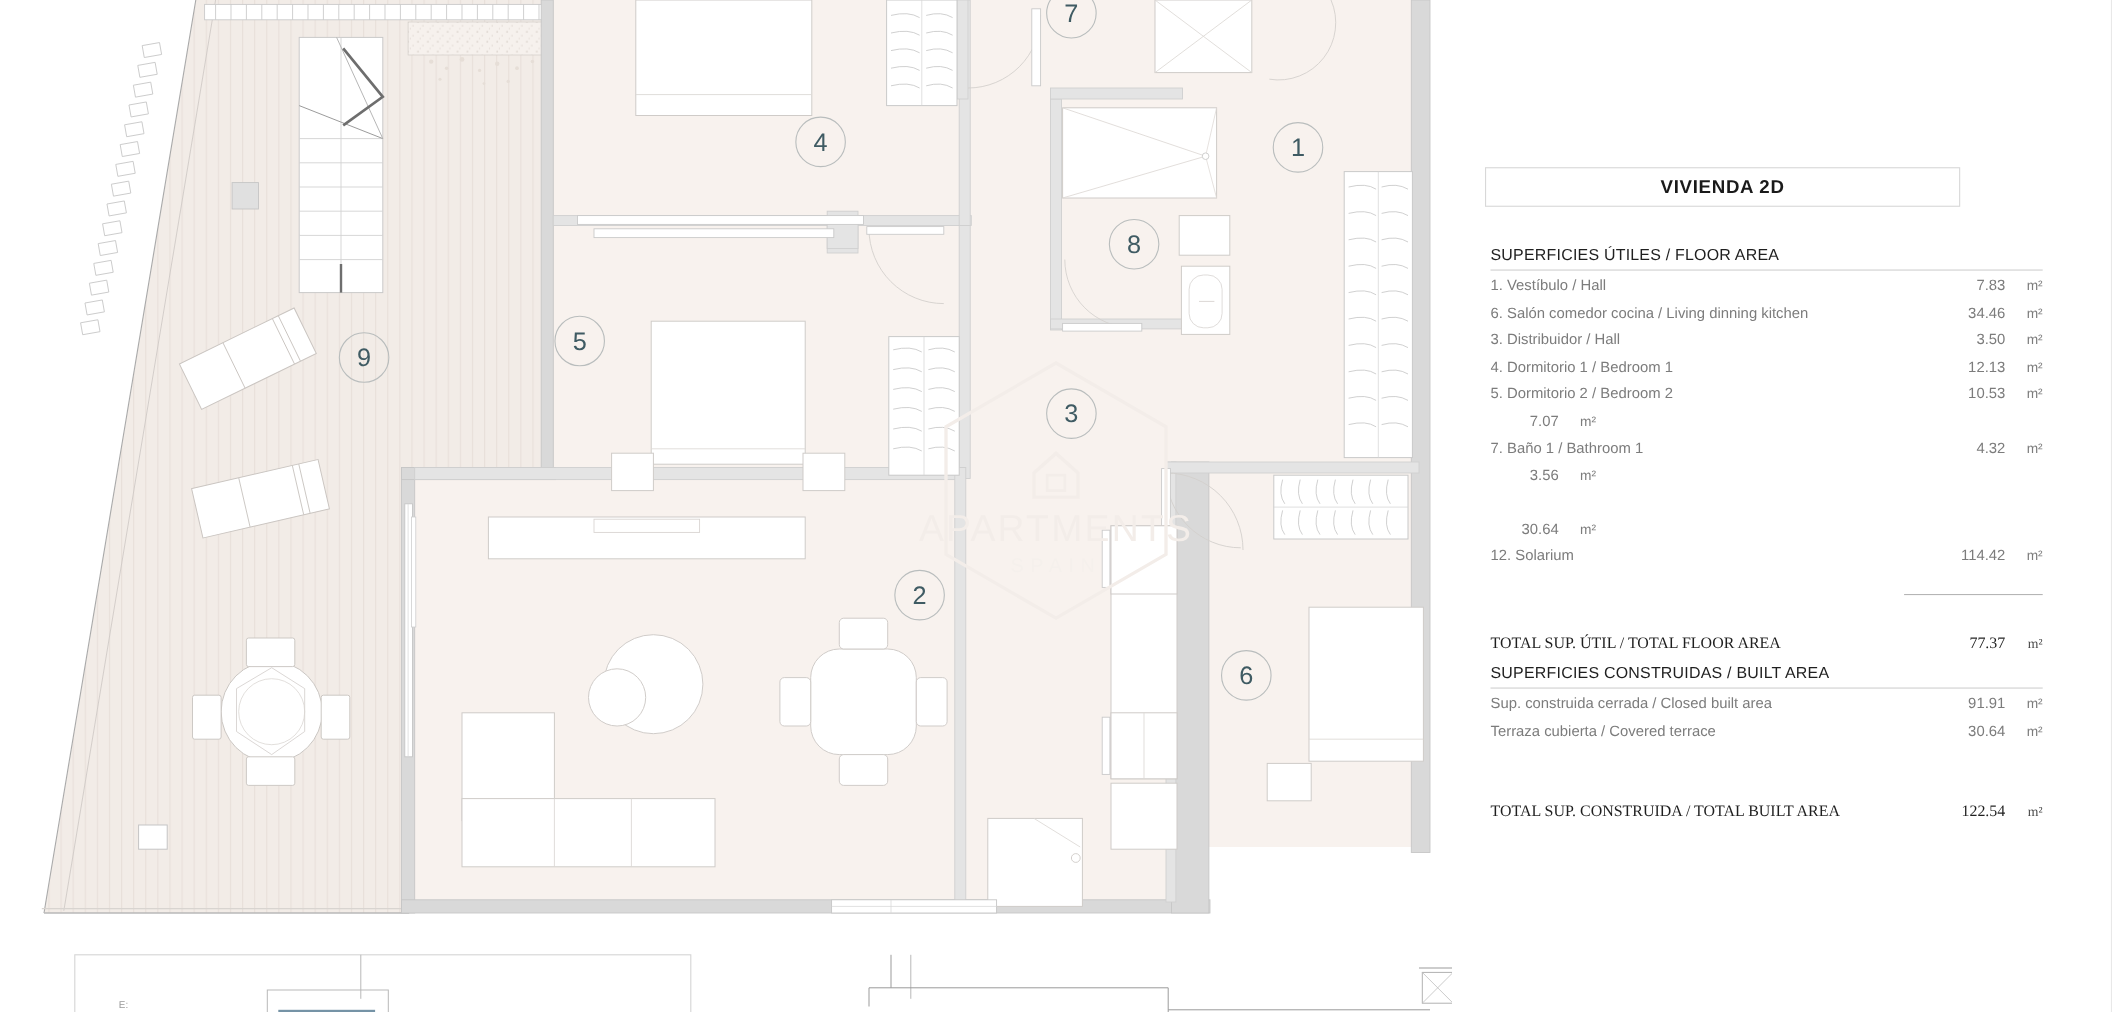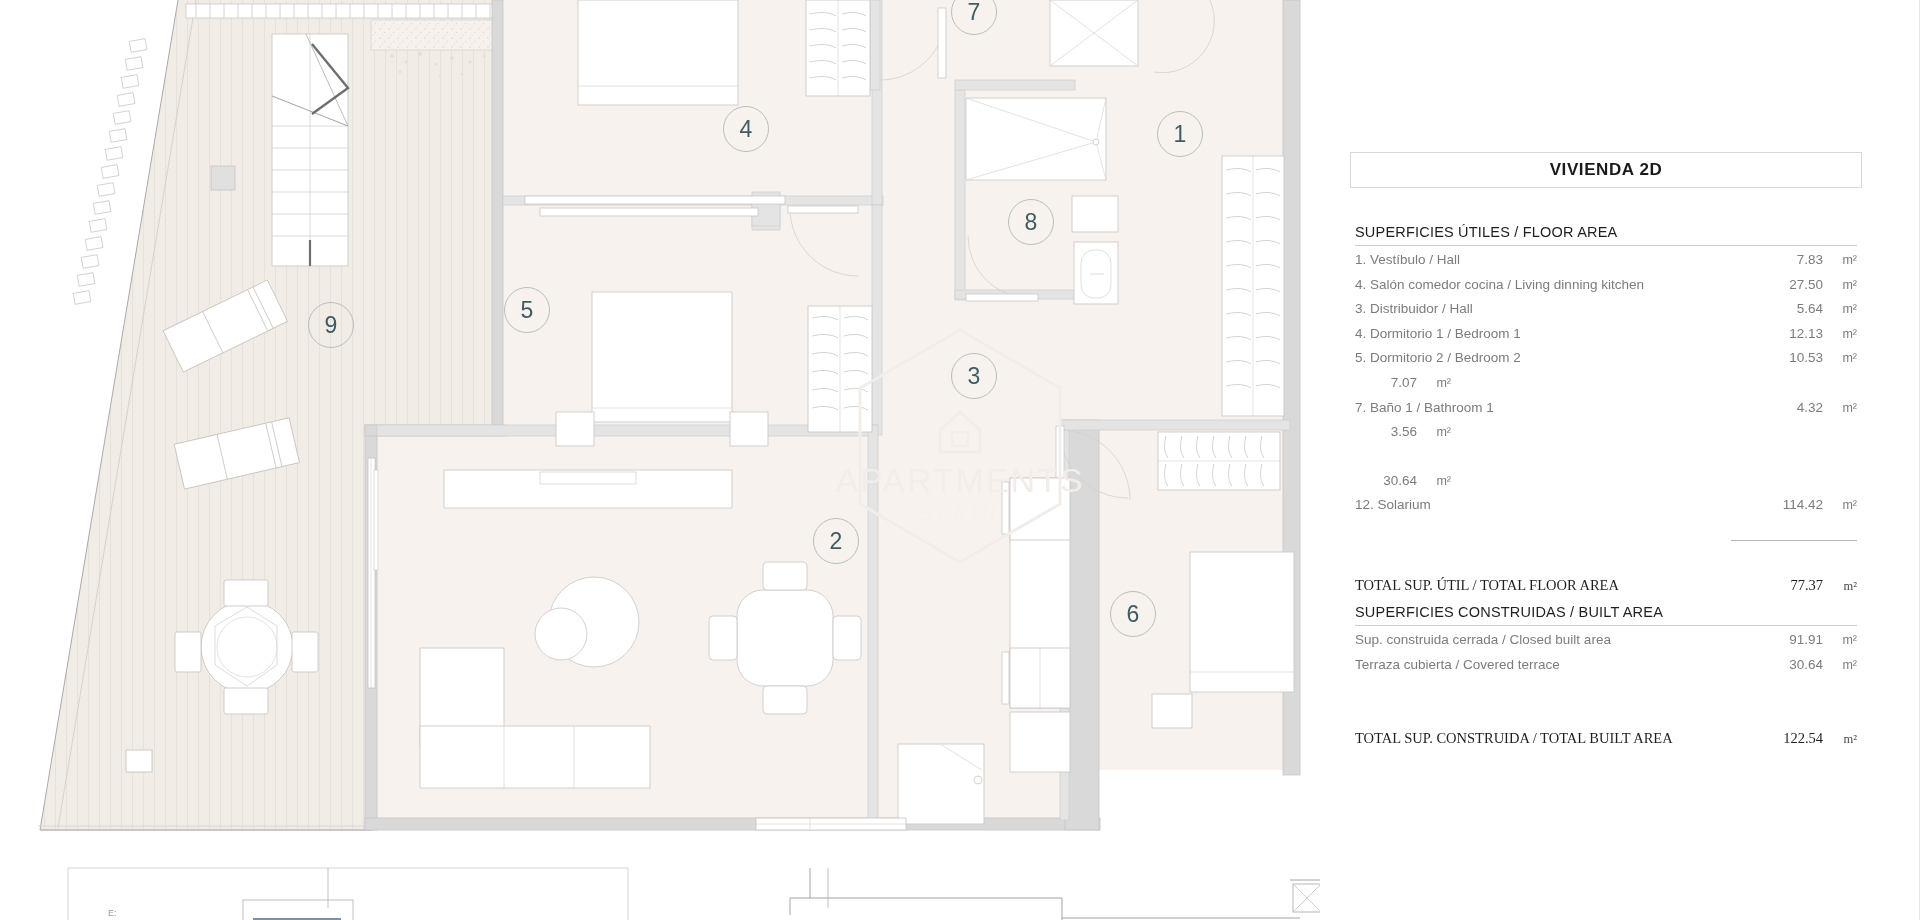--- a/index.html
+++ b/index.html
@@ -24,21 +24,21 @@
     color:#3f5b63; font-size:23px; font-family:"Liberation Sans", sans-serif;
     font-weight:400; letter-spacing:0px; line-height:1;
   }
 
   
   #panel {
     position:absolute; left:1350px; top:0; width:530px; height:920px;
     background:#ffffff;
   }
   .title-box {
-    position:absolute; left:0px; top:152px; width:512px; height:36px;
+    position:absolute; left:0px; top:152px; width:432px; height:36px;
     border:1px solid #d8d8d8; background:#fff;
     display:flex; align-items:center; justify-content:center;
   }
   .title-box span {
     font-size:17px; font-weight:bold; color:#1a1a1a;
     letter-spacing:0.6px; font-family:"Liberation Sans", sans-serif;
   }
 
   .section { position:absolute; left:5px; width:502px; }
   .section-head {
@@ -529,27 +529,27 @@
   <div class="section" style="top:224px;">
     <div class="section-head">SUPERFICIES ÚTILES / FLOOR AREA</div>
     <div class="rows">
 
       <div class="row">
         <span class="lbl">1. Vestíbulo / Hall</span>
         <span class="val">7.83</span>
         <span class="unit">m²</span>
       </div>
       <div class="row">
-        <span class="lbl">4. Salón comedor cocina / Living dinning kitchen</span>
-        <span class="val">27.50</span>
+        <span class="lbl">6. Salón comedor cocina / Living dinning kitchen</span>
+        <span class="val">34.46</span>
         <span class="unit">m²</span>
       </div>
       <div class="row">
         <span class="lbl">3. Distribuidor / Hall</span>
-        <span class="val">5.64</span>
+        <span class="val">3.50</span>
         <span class="unit">m²</span>
       </div>
       <div class="row">
         <span class="lbl">4. Dormitorio 1 / Bedroom 1</span>
         <span class="val">12.13</span>
         <span class="unit">m²</span>
       </div>
       <div class="row">
         <span class="lbl">5. Dormitorio 2 / Bedroom 2</span>
         <span class="val">10.53</span>

